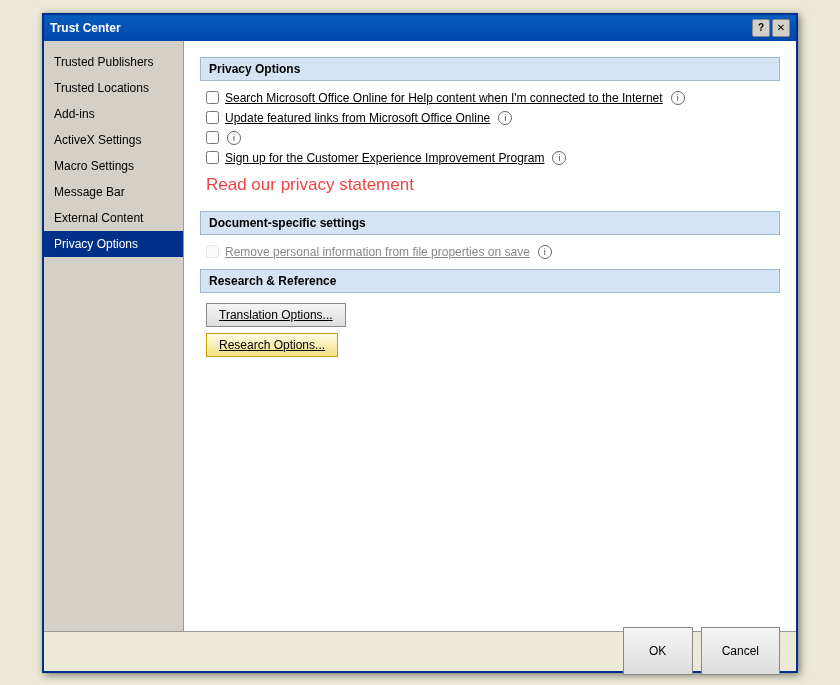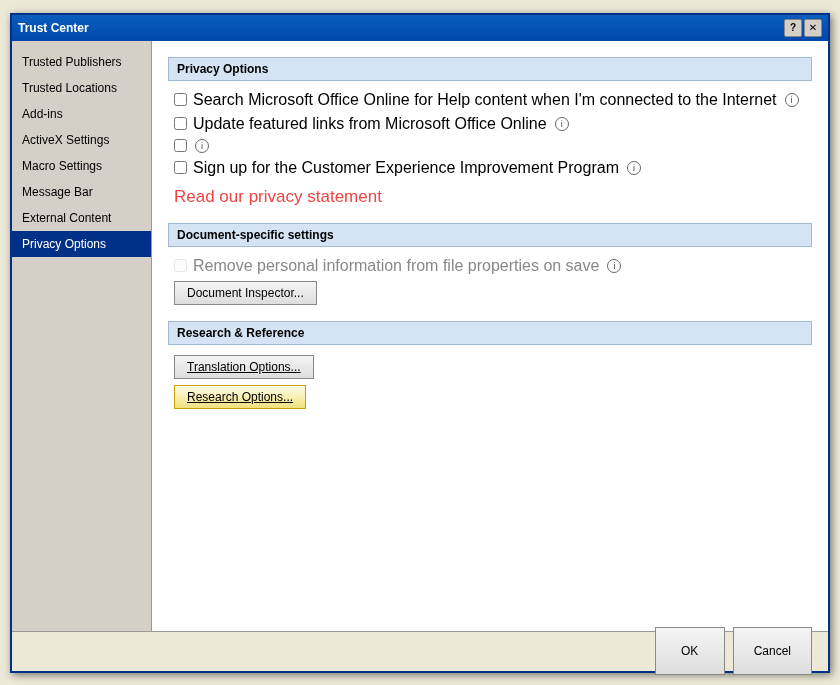--- a/index.html
+++ b/index.html
@@ -8,21 +8,21 @@
       font-size: 12px;
       background: #ece9d8;
       display: flex;
       align-items: center;
       justify-content: center;
       width: 840px;
       height: 685px;
       overflow: hidden;
     }
     .dialog {
-      width: 820px;
+      width: 756px;
       height: 660px;
       background: #ece9d8;
       border: 2px solid #003087;
       box-shadow: 2px 2px 8px rgba(0,0,0,0.5);
       display: flex;
       flex-direction: column;
     }
     .title-bar {
       background: linear-gradient(to bottom, #0a5dbd, #0047ab);
       color: white;
@@ -106,23 +106,24 @@
       margin-bottom: 6px;
       padding-left: 6px;
       gap: 6px;
     }
     .checkbox-row input[type="checkbox"] {
       width: 13px;
       height: 13px;
       cursor: pointer;
     }
     .checkbox-row label {
-      font-size: 16px;
-      color: #000;
-      cursor: pointer;
+      font-size: 12px;
+      color: #000;
+      cursor: pointer;
+      text-decoration: underline;
     }
     .info-icon {
       display: inline-flex;
       align-items: center;
       justify-content: center;
       width: 14px;
       height: 14px;
       border-radius: 50%;
       border: 1px solid #666;
       font-size: 9px;
@@ -246,23 +247,20 @@
         <a class="privacy-link">Read our privacy statement</a>
       </div>
 
       <div class="section-gap doc-specific">
         <div class="section-header">Document-specific settings</div>
         <div class="checkbox-row grayed">
           <input type="checkbox" id="cb5" disabled="" style="">
           <label for="cb5">Remove personal information from file properties on save</label>
           <span class="info-icon">i</span>
         </div>
-        <div style="padding-left: 6px; margin-top: 6px;">
-          <button class="action-button">Document Inspector...</button>
-        </div>
       </div>
 
       <div class="section-gap">
         <div class="section-header">Research &amp; Reference</div>
         <div class="buttons-row">
           <button class="action-button">Translation Options...</button>
           <button class="action-button research-btn">Research Options...</button>
         </div>
       </div>
 

